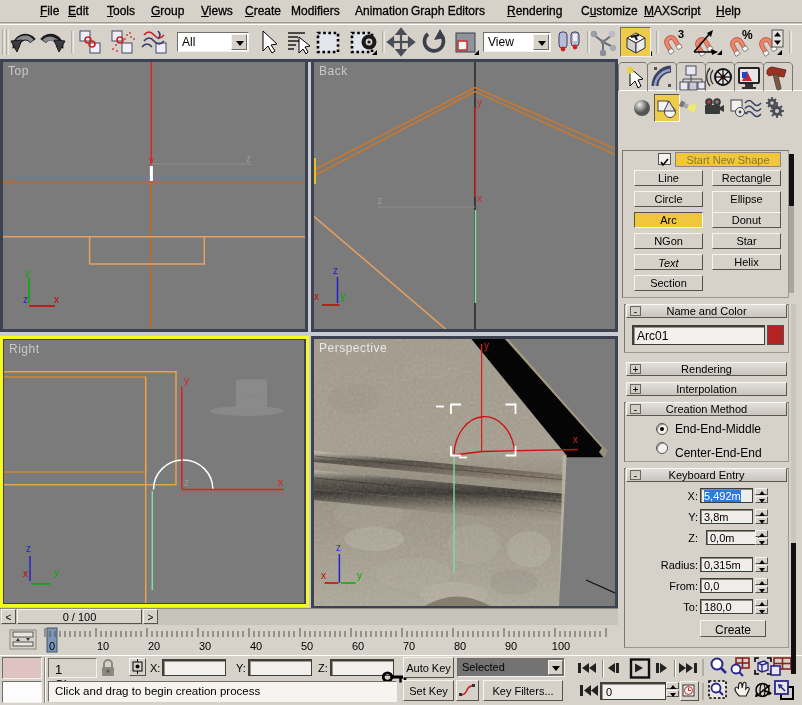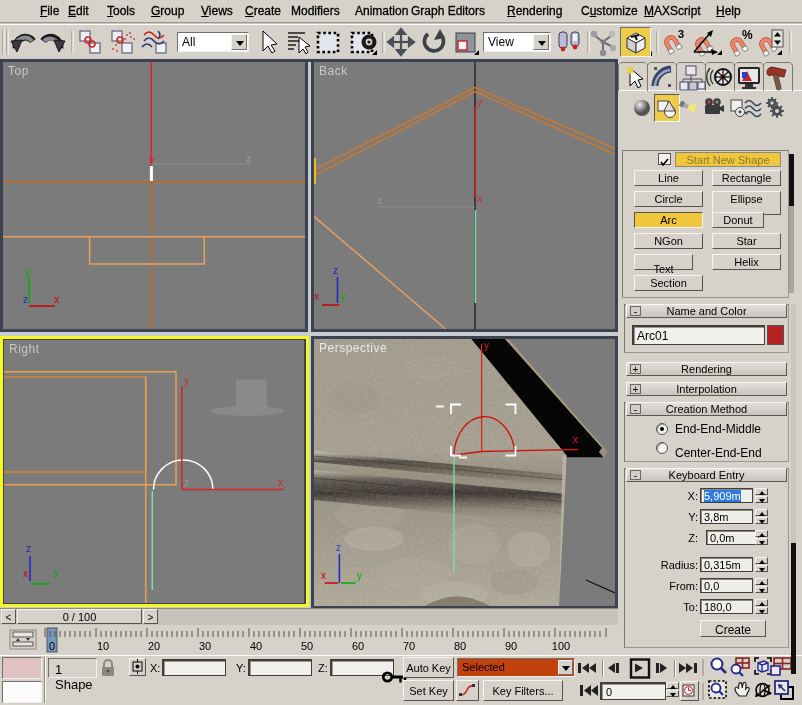--- a/index.html
+++ b/index.html
@@ -516,24 +516,24 @@
         <svg width="11" height="10">
             <path d="M 2 4 L 4 7 L 9 1" stroke="#000" stroke-width="1.6" fill="none"></path>
           </svg>
       </div>
       <div class="abs" style="left:52px;top:1px;width:106px;height:15px;background:#f0c63c;border:1px solid #8a887f;font-size:11px;text-align:center;color:#8a7a30;padding-top:1px;">Start New Shape</div>
       <div class="btn" style="left:11px;top:19px;width:69px;height:16px;padding-top:1px;">Line</div>
       <div class="btn" style="left:89px;top:19px;width:69px;height:16px;padding-top:1px;">Rectangle</div>
       <div class="btn" style="left:11px;top:40px;width:69px;height:16px;padding-top:1px;">Circle</div>
       <div class="btn" style="left:89px;top:40px;width:69px;height:24px;padding-top:1px;">Ellipse</div>
       <div class="btn" style="left:11px;top:61px;width:69px;height:16px;padding-top:1px;background:#f0c63c;border-color:#55534e #f6f4f0 #f6f4f0 #55534e;">Arc</div>
-      <div class="btn" style="left:89px;top:61px;width:52px;height:16px;padding-top:1px;">Donut</div>
+      <div class="btn" style="left:89px;top:61px;width:69px;height:16px;padding-top:1px;">Donut</div>
       <div class="btn" style="left:11px;top:82px;width:69px;height:16px;padding-top:1px;">NGon</div>
       <div class="btn" style="left:89px;top:82px;width:69px;height:16px;padding-top:1px;">Star</div>
-      <div class="btn" style="left:11px;top:103px;width:59px;height:16px;padding-top:8px;">Text</div>
+      <div class="btn" style="left:11px;top:103px;width:69px;height:16px;padding-top:2px;font-style:italic;">Text</div>
       <div class="btn" style="left:89px;top:103px;width:69px;height:16px;padding-top:1px;">Helix</div>
       <div class="btn" style="left:11px;top:124px;width:69px;height:16px;padding-top:1px;">Section</div>
     </div>
 
     <div class="abs" style="left:171px;top:96px;width:5px;height:139px;background:#a8a59d;">
       <div class="abs" style="left:0;top:0;width:5px;height:52px;background:#111;"></div>
     </div>
 
     <div class="abs" style="left:6px;top:246px;width:165px;height:49px;border:1px solid #9a978f;border-top-color:#7a786f;border-left-color:#7a786f;"></div>
     <div class="rollhead" style="top:246px;"><span class="pm">-</span>Name and Color</div>
@@ -548,21 +548,21 @@
     <div class="abs" style="left:38px;top:365px;width:12px;height:12px;border-radius:50%;background:#f4f2ee;border:1px solid #555;box-shadow:inset 1px 1px 0 #999;">
       <div style="position:absolute;left:3px;top:3px;width:4px;height:4px;border-radius:50%;background:#000;"></div>
     </div>
     <span class="abs" style="left:57px;top:364px;font-size:12px;">End-End-Middle</span>
     <div class="abs" style="left:38px;top:384px;width:12px;height:12px;border-radius:50%;background:#f4f2ee;border:1px solid #555;box-shadow:inset 1px 1px 0 #999;"></div>
     <span class="abs" style="left:57px;top:388px;font-size:12px;">Center-End-End</span>
 
     <div class="abs" style="left:6px;top:410px;width:165px;height:180px;border:1px solid #9a978f;border-top-color:#7a786f;border-left-color:#7a786f;"></div>
     <div class="rollhead" style="top:410px;"><span class="pm">-</span>Keyboard Entry</div>
     <div class="fldlabel" style="left:40px;top:432px;width:40px;">X:</div>
-    <div class="numfield" style="left:82px;top:430px;width:53px;"><span style="background:#2e7ae5;color:#fff;">5,909m</span></div>
+    <div class="numfield" style="left:82px;top:430px;width:53px;"><span style="background:#2e7ae5;color:#fff;">5,492m</span></div>
     <div class="spin" style="left:137px;top:430px;">
         <div class="up"></div>
         <div class="dn"></div>
       </div>
     <div class="fldlabel" style="left:40px;top:453px;width:40px;">Y:</div>
     <div class="numfield" style="left:82px;top:451px;width:53px;">3,8m</div>
     <div class="spin" style="left:137px;top:451px;">
         <div class="up"></div>
         <div class="dn"></div>
       </div>
@@ -761,22 +761,23 @@
     <div class="abs field" style="left:248px;top:3px;width:64px;height:17px;"></div>
     <span class="abs" style="left:318px;top:6px;font-size:11px;">Z:</span>
     <div class="abs field" style="left:330px;top:3px;width:64px;height:17px;"></div>
     <svg width="26" height="22" style="position:absolute;left:382px;top:11px;">
       <circle cx="5.5" cy="10" r="4.2" fill="none" stroke="#000" stroke-width="2.8"></circle>
       <line x1="10" y1="10" x2="25" y2="10" stroke="#000" stroke-width="3"></line>
       <line x1="18.5" y1="10" x2="18.5" y2="15.5" stroke="#000" stroke-width="2.4"></line>
       <line x1="23" y1="10" x2="23" y2="15.5" stroke="#000" stroke-width="2.4"></line>
     </svg>
     <div class="btn" style="left:403px;top:1px;width:51px;height:21px;font-size:11px;padding-top:4px;">Auto Key</div>
+    <div class="abs sunken" style="left:48px;top:25px;width:349px;height:21px;background:#f6f4f0;font-size:11.5px;padding:3px 0 0 6px;">Click and drag to begin creation process</div>
     <div class="btn" style="left:403px;top:24px;width:51px;height:21px;font-size:11px;padding-top:4px;">Set Key</div>
-    <div class="abs sunken" style="left:457px;top:2px;width:118px;height:19px;background:#c2410c;">
+    <div class="abs sunken" style="left:457px;top:2px;width:108px;height:19px;background:#737373;">
       <span style="position:absolute;left:4px;top:2px;font-size:11px;">Selected</span>
       <div class="abs raised" style="right:1px;top:1px;width:15px;height:15px;background:#d6d2ca;">
         <div style="position:absolute;left:3px;top:5px;border-left:4px solid transparent;border-right:4px solid transparent;border-top:5px solid #000;"></div>
       </div>
     </div>
     <div class="btn" style="left:456px;top:24px;width:23px;height:21px;">
       <svg width="21" height="19">
           <path d="M 3 14 Q 8 14 10 9 Q 12 4 17 5" fill="none" stroke="#cc2222" stroke-width="1.6"></path>
           <rect x="2" y="12" width="3" height="3" fill="#333"></rect>
           <rect x="15" y="3" width="3" height="3" fill="#333"></rect>

